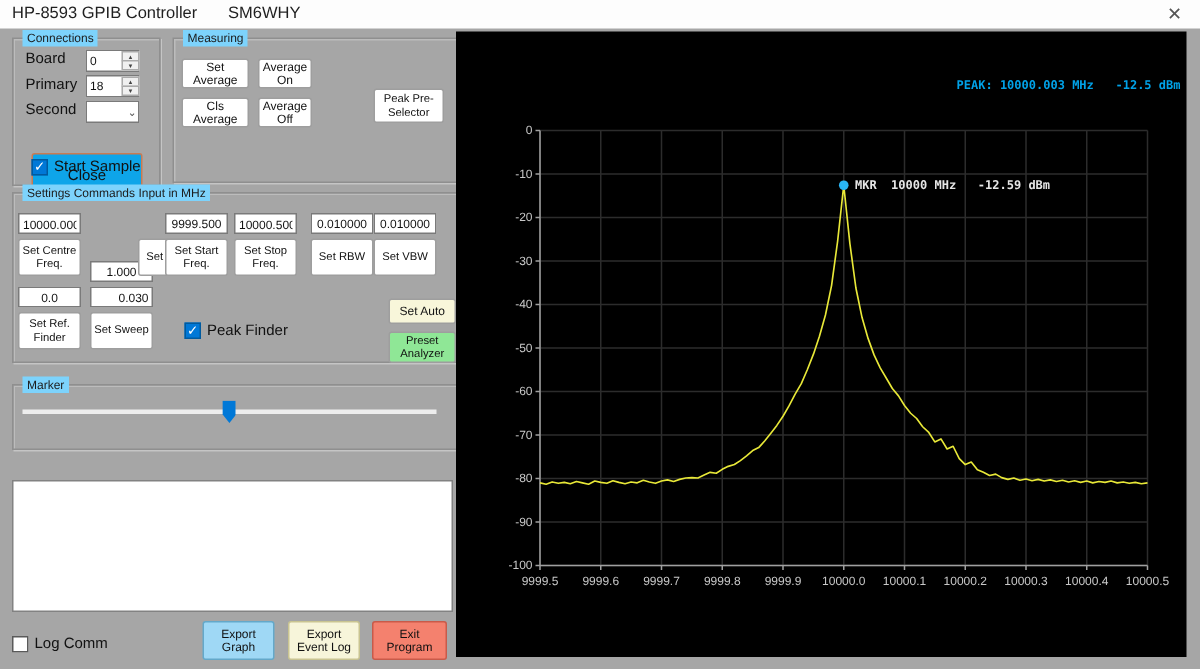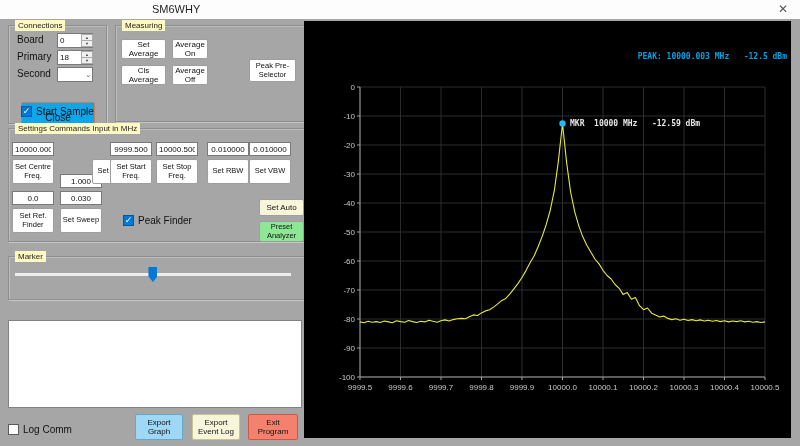--- a/index.html
+++ b/index.html
@@ -9,21 +9,21 @@
     font-family:"Liberation Sans",sans-serif;
     -webkit-font-smoothing:antialiased;
   }
   
   .titlebar{position:absolute;left:0;top:0;width:800px;height:19px;background:#fdfdfd;}
   .titlebar .title{position:absolute;left:8px;top:3px;font-size:11px;color:#1f1f1f;}
   .titlebar .callsign{position:absolute;left:152px;top:3px;font-size:11px;color:#1f1f1f;}
   .titlebar .close{position:absolute;right:12px;top:2px;font-size:12px;color:#555;cursor:pointer;line-height:15px;}
   
   .groupbox{position:absolute;border:1px solid #8f8f8f;box-shadow:1px 1px 0 rgba(255,255,255,.35), inset 1px 1px 0 rgba(255,255,255,.25);}
-  .grouplabel{position:absolute;top:-6px;left:6px;font-size:8px;color:#1c1c1c;background:#fef9c3;padding:0 3px;line-height:11px;}
+  .grouplabel{position:absolute;top:-6px;left:6px;font-size:8px;color:#1c1c1c;background:#7dd3fc;padding:0 3px;line-height:11px;}
   
   .lbl{position:absolute;font-size:10px;color:#111;}
   .field{position:absolute;background:#fff;border:1px solid #7a7a7a;font-size:8px;font-family:"Liberation Sans",sans-serif;color:#111;padding:0 2px;box-sizing:border-box;outline:none;}
   .spinbtn{position:absolute;right:0;width:12px;height:7px;background:#f0f0f0;border:1px solid #ababab;box-sizing:border-box;font-size:4px;line-height:5px;text-align:center;color:#444;cursor:pointer;}
   .chev{position:absolute;font-size:7px;color:#555;}
   .btn{position:absolute;background:#fff;border:1px solid #9e9e9e;border-radius:2px;box-sizing:border-box;
        font-size:7.5px;color:#111;text-align:center;display:flex;align-items:center;justify-content:center;
        line-height:1.15;cursor:pointer;font-family:"Liberation Sans",sans-serif;padding:1px;}
   .checkbox{position:absolute;width:11px;height:11px;background:#fff;border:1px solid #5a5a5a;box-sizing:border-box;
             font-size:9px;line-height:9px;text-align:center;color:#fff;cursor:pointer;}
@@ -37,20 +37,21 @@
   .listbox{position:absolute;background:#fff;border:1px solid #828282;box-sizing:border-box;}
   
   .display{position:absolute;left:304px;top:21px;width:487px;height:417px;background:#000;}
   .disp-text{position:absolute;font-family:"DejaVu Sans Mono",monospace;font-size:8px;font-weight:bold;white-space:pre;}
   #dispSvg{position:absolute;left:0;top:0;}
 </style>
 </head>
 <body>
 
 <div class="titlebar">
+  <span class="title">HP-8593 GPIB Controller</span>
   <span class="callsign">SM6WHY</span>
   <span class="close">✕</span>
 </div>
 
 <div class="groupbox" style="left:8px;top:25px;width:97px;height:97px;">
   <span class="grouplabel">Connections</span>
   <span class="lbl" style="left:8px;top:8px;">Board</span>
   <div style="position:absolute;left:48px;top:7px;width:36px;height:15px;">
     <input class="field" style="left: 0px; top: 0px; width: 36px; height: 15px; padding-right: 12px;" value="0">
     <div class="spinbtn" style="top:1px;">▲</div>
@@ -95,21 +96,21 @@
       <input class="field" value="10000.500" style="left: 147px; top: 13px; width: 42px; height: 14px; text-align: center;">
       <div class="btn" style="left: 147px; top: 30px; width: 42px; height: 25px;">Set Stop Freq.</div>
       <input class="field" value="0.010000" style="left: 198px; top: 13px; width: 42px; height: 14px; text-align: center;">
       <div class="btn" style="left: 198px; top: 30px; width: 42px; height: 25px;">Set RBW</div>
       <input class="field" value="0.010000" style="left: 240px; top: 13px; width: 42px; height: 14px; text-align: center;">
       <div class="btn" style="left: 240px; top: 30px; width: 42px; height: 25px;">Set VBW</div>
     </div>
   <div id="settingsCols2">
       <input class="field" value="0.0" style="left: 3px; top: 62px; width: 42px; height: 14px; text-align: center;">
       <div class="btn" style="left: 3px; top: 79px; width: 42px; height: 25px;">Set Ref. Finder</div>
-      <input class="field" value="0.030" style="left: 51px; top: 62px; width: 42px; height: 14px; text-align: center;">
+      <input class="field" value="0.030" style="left: 51px; top: 62px; width: 42px; height: 14px; text-align: right;">
       <div class="btn" style="left: 51px; top: 79px; width: 42px; height: 25px;">Set Sweep</div>
     </div>
   <div class="checkbox checked" style="left:114px;top:86px;">✓</div>
   <span class="cblabel" style="left:129px;top:86px;">Peak Finder</span>
   <div class="btn" style="left: 250px; top: 70px; width: 45px; height: 17px; font-size: 8px; background: rgb(248, 246, 218);" id="setAutoBtn">Set Auto</div>
   <div class="btn" style="left: 250px; top: 92px; width: 45px; height: 21px; background: rgb(143, 231, 150);" id="presetBtn">Preset Analyzer</div>
 </div>
 
 <div class="groupbox" style="left:8px;top:256px;width:296px;height:42px;">
   <span class="grouplabel">Marker</span>

